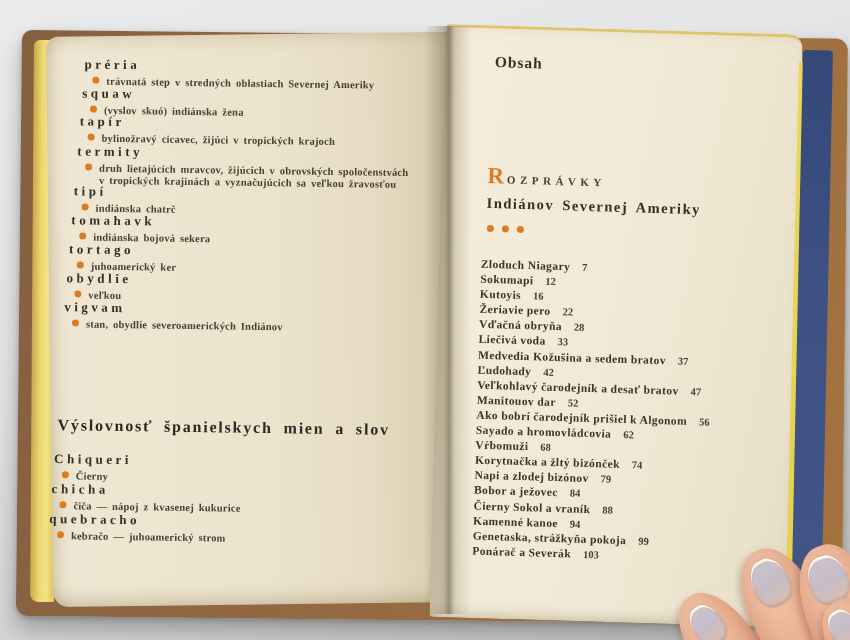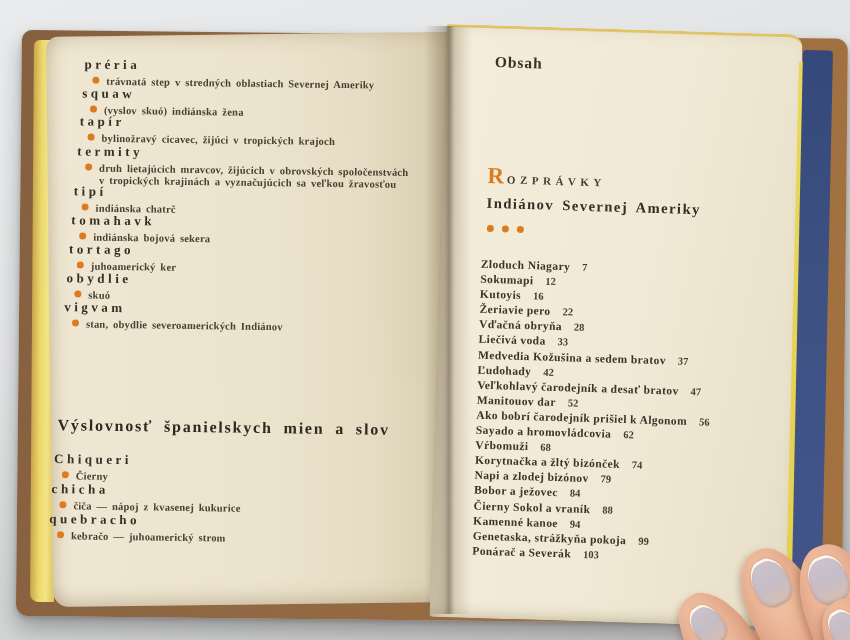--- a/index.html
+++ b/index.html
@@ -137,21 +137,21 @@
     <div class="entry" style="left:24px;top:176px">
       <div class="term">tomahavk</div>
       <div class="defrow"><span class="bullet"></span><span>indiánska bojová sekera</span></div>
     </div>
     <div class="entry" style="left:22px;top:205px">
       <div class="term">tortago</div>
       <div class="defrow"><span class="bullet"></span><span>juhoamerický ker</span></div>
     </div>
     <div class="entry" style="left:20px;top:234px">
       <div class="term">obydlie</div>
-      <div class="defrow"><span class="bullet"></span><span>skuó</span></div>
+      <div class="defrow"><span class="bullet"></span><span>veľkou</span></div>
     </div>
     <div class="entry" style="left:18px;top:263px">
       <div class="term">vigvam</div>
       <div class="defrow"><span class="bullet"></span><span>stan, obydlie severoamerických Indiánov</span></div>
     </div>
 
     <div class="sec-heading" style="left:13px;top:380px">Výslovnosť španielskych mien a slov</div>
 
     <div class="entry" style="left:10px;top:415px">
       <div class="term">Chiqueri</div>

